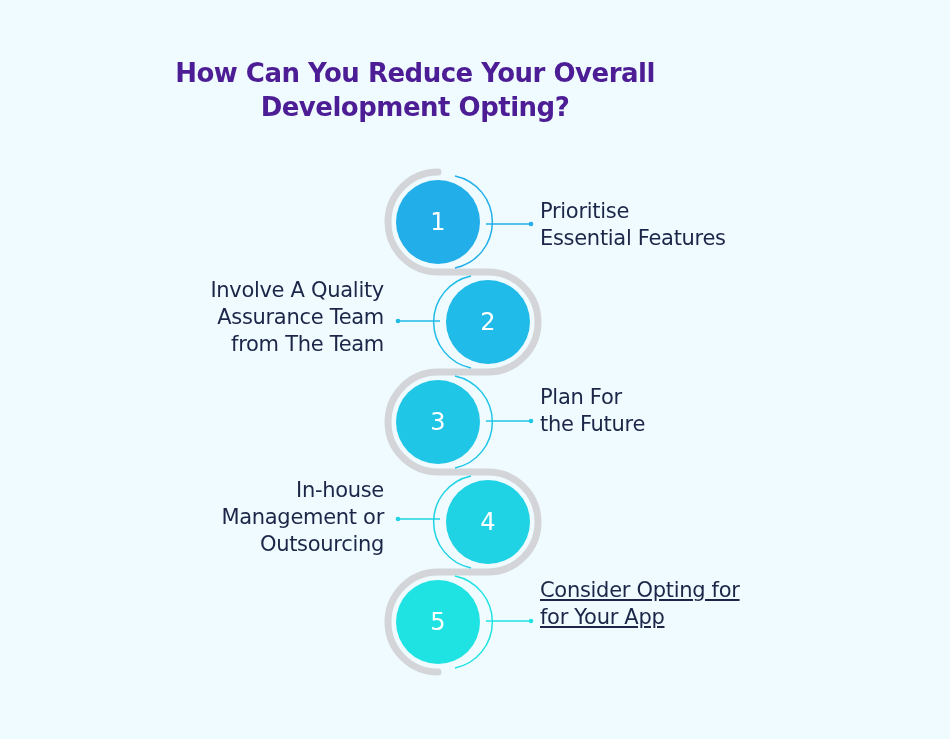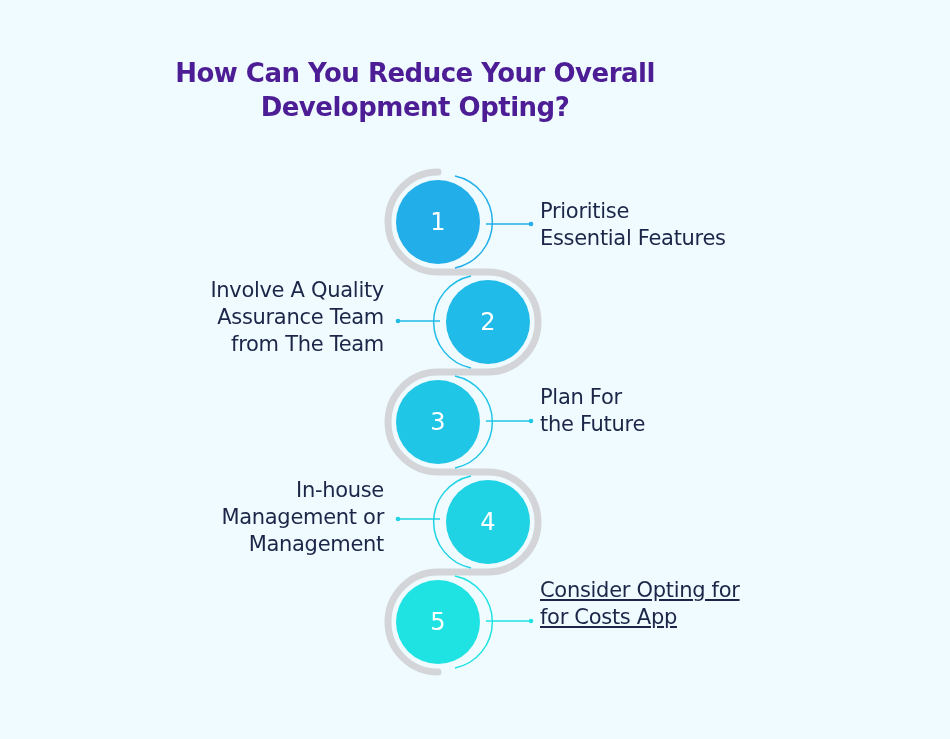--- a/index.html
+++ b/index.html
@@ -80,19 +80,19 @@
 </div>
 
 <div class="label right" style="left:540px;top:384px;">
   <span>Plan For</span>
   <span>the Future</span>
 </div>
 
 <div class="label left" style="right:566px;top:477px;margin-left:36px;">
   <span>In-house</span>
   <span>Management or</span>
-  <span>Management</span>
+  <span>Outsourcing</span>
 </div>
 
 <div class="label right" style="left:540px;top:577px;text-decoration:underline;">
   <span>Consider Opting for</span>
-  <span>for Costs App</span>
+  <span>for Your App</span>
 </div>
 
 </body></html>

